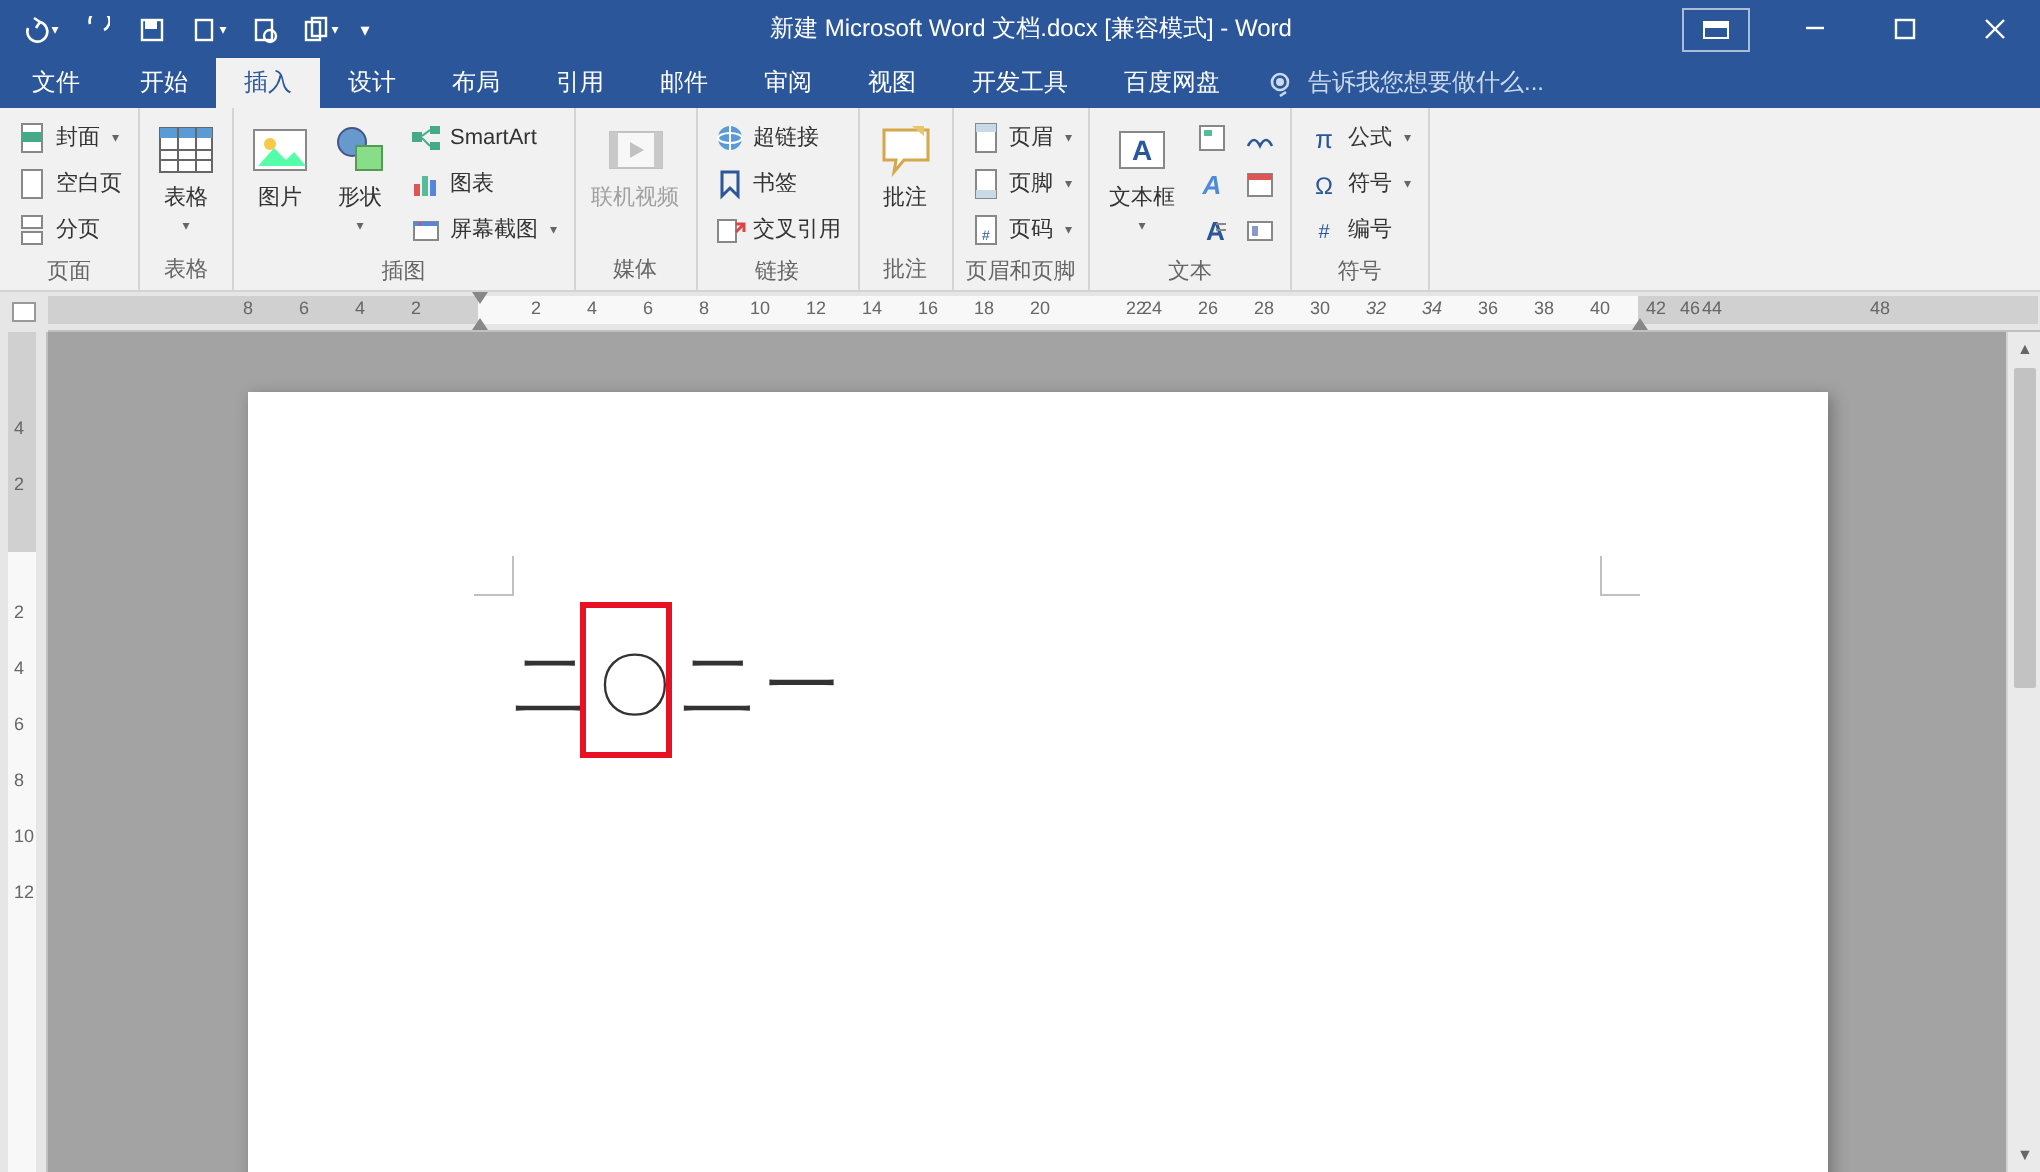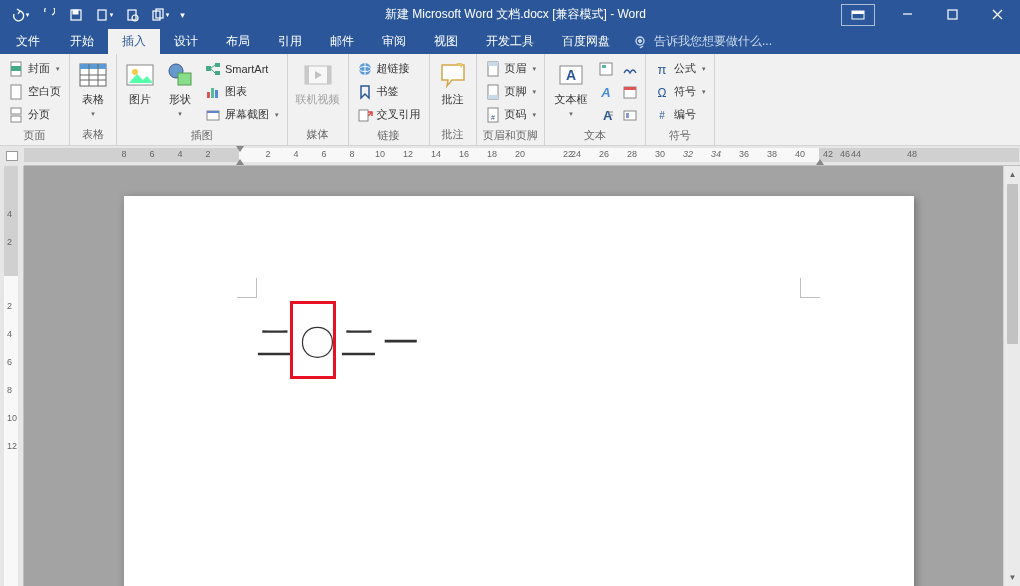--- a/index.html
+++ b/index.html
@@ -529,21 +529,21 @@
       <span class="num" style="left: 608px;">28</span>
       <span class="num" style="left: 636px;">30</span>
       <span class="num" style="left: 664px; font-style: italic;">32</span>
       <span class="num" style="left: 692px; font-style: italic;">34</span>
       <span class="num" style="left: 720px;">36</span>
       <span class="num" style="left: 748px;">38</span>
       <span class="num" style="left: 776px;">40</span>
       <span class="num" style="left: 804px;">42</span>
       <span class="num" style="left: 832px;">44</span>
       <span class="num" style="left: 821px;">46</span>
-      <span class="num" style="left: 888px;">48</span>
+      <span class="num" style="left: 916px;">48</span>
     </div>
 </div>
 
 <div class="workspace">
   <div class="vruler">
     <div class="seg" style="top:0;height:30px;background:#d0d0d0"></div>
     <div class="seg" style="top:30px;height:80px;background:#d0d0d0"></div>
     <div class="seg" style="top:110px;height:310px;background:#f8f8f8"></div>
   <span class="num" style="top: 48px;">4</span>
       <span class="num" style="top: 76px;">2</span>

